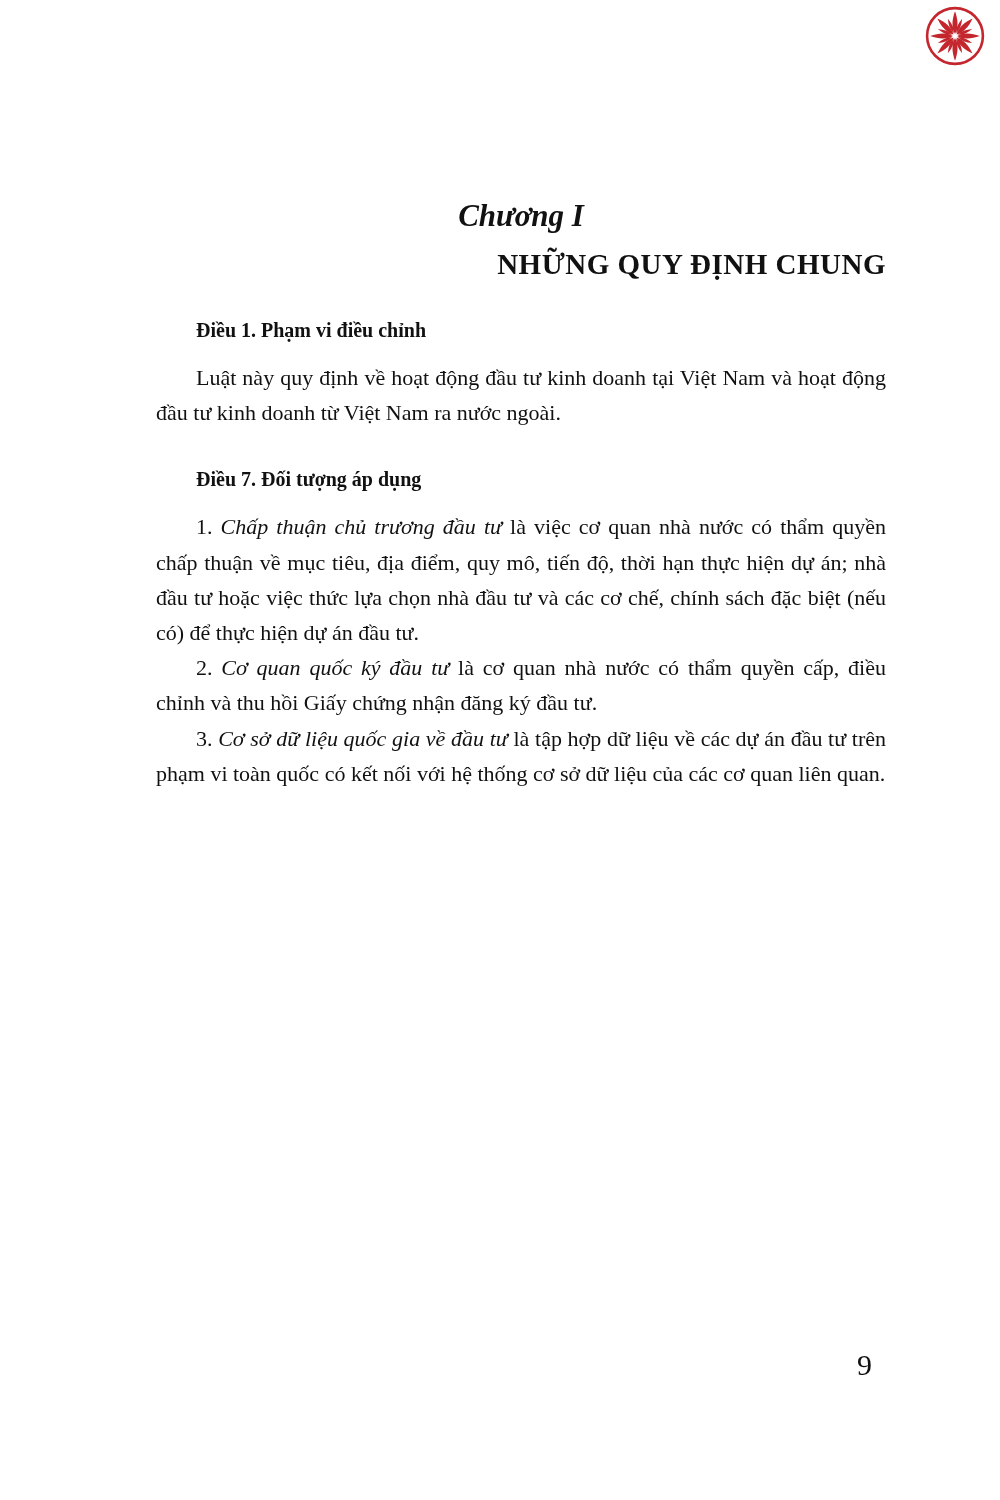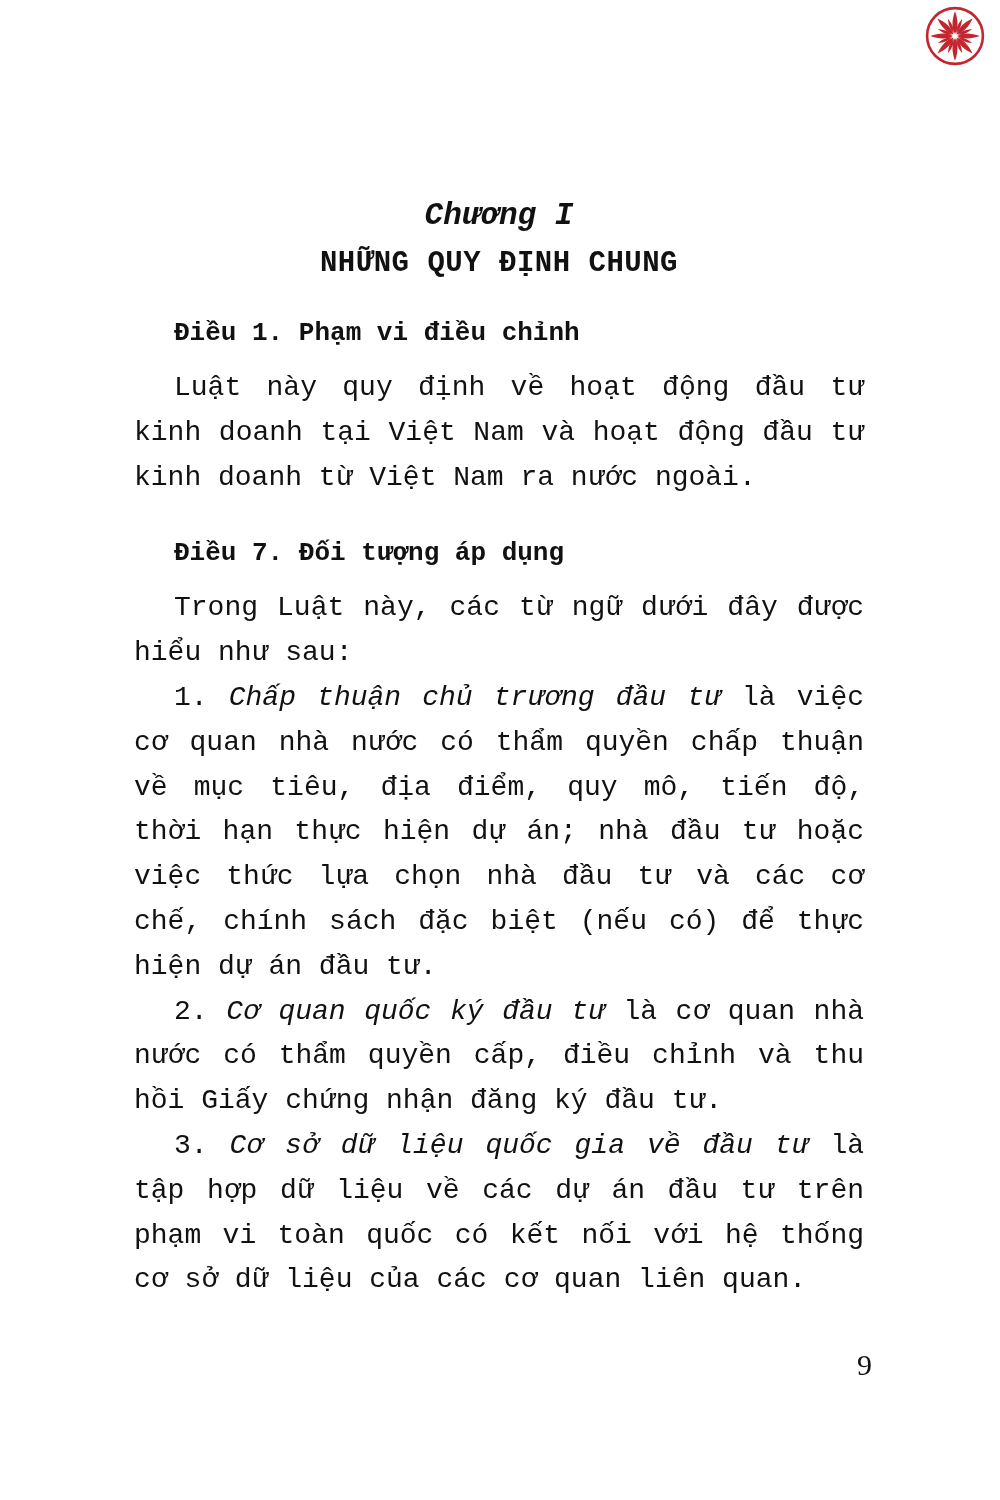--- a/index.html
+++ b/index.html
@@ -17,48 +17,47 @@
   }
   .logo {
     position: absolute;
     top: 4px;
     right: 14px;
     width: 62px;
     height: 64px;
   }
   .content {
     position: absolute;
-    left: 134px;
+    left: 156px;
     top: 198px;
     width: 730px;
-    font-family: Liberation Mono, monospace;
   }
   .chapter-label {
     text-align: center;
     font-weight: bold;
     font-style: italic;
     font-size: 31px;
     margin-bottom: 14px;
   }
   .chapter-title {
-    text-align: center;
+    text-align: right;
     font-weight: bold;
     font-size: 29px;
     letter-spacing: 0.5px;
     margin-bottom: 8px;
   }
   .article-heading {
     font-weight: bold;
-    font-size: 26px;
+    font-size: 20px;
     margin-top: 38px;
     margin-bottom: 18px;
     padding-left: 40px;
   }
   .para {
-    font-size: 28px;
+    font-size: 22px;
     line-height: 1.6;
     text-align: justify;
     text-indent: 40px;
   }
   .it { font-style: italic; }
   .page-number {
     position: absolute;
     right: 128px;
     top: 1348px;
     font-size: 30px;
@@ -134,21 +133,20 @@
     <div class="chapter-title">NHỮNG QUY ĐỊNH CHUNG</div>
 
     <h2 class="article-heading">Điều 1. Phạm vi điều chỉnh</h2>
 
     <p class="para">Luật này quy định về hoạt động đầu tư kinh doanh tại Việt Nam và hoạt động đầu tư kinh doanh từ Việt Nam ra nước ngoài.</p>
 
     <h2 class="article-heading">Điều 7. Đối tượng áp dụng</h2>
 
 
 
-    <p class="para">Trong Luật này, các từ ngữ dưới đây được hiểu như sau:</p>
 
     <p class="para"><span>1. </span><span class="it">Chấp thuận chủ trương đầu tư</span><span> là việc cơ quan nhà nước có thẩm quyền chấp thuận về mục tiêu, địa điểm, quy mô, tiến độ, thời hạn thực hiện dự án; nhà đầu tư hoặc việc thức lựa chọn nhà đầu tư và các cơ chế, chính sách đặc biệt (nếu có) để thực hiện dự án đầu tư.</span></p>
 
     <p class="para"><span>2. </span><span class="it">Cơ quan quốc ký đầu tư</span><span> là cơ quan nhà nước có thẩm quyền cấp, điều chỉnh và thu hồi Giấy chứng nhận đăng ký đầu tư.</span></p>
 
     <p class="para"><span>3. </span><span class="it">Cơ sở dữ liệu quốc gia về đầu tư</span><span> là tập hợp dữ liệu về các dự án đầu tư trên phạm vi toàn quốc có kết nối với hệ thống cơ sở dữ liệu của các cơ quan liên quan.</span></p>
 
   </div>
 
   <div class="page-number">9</div>

